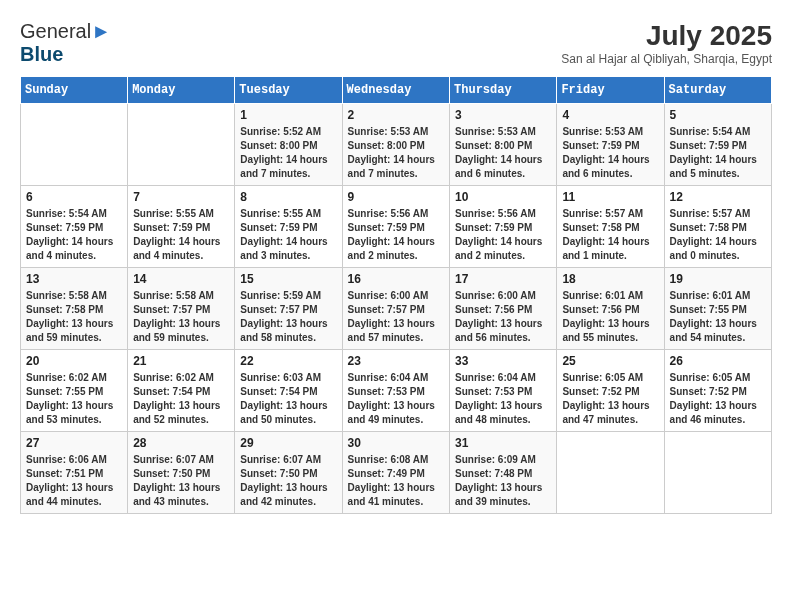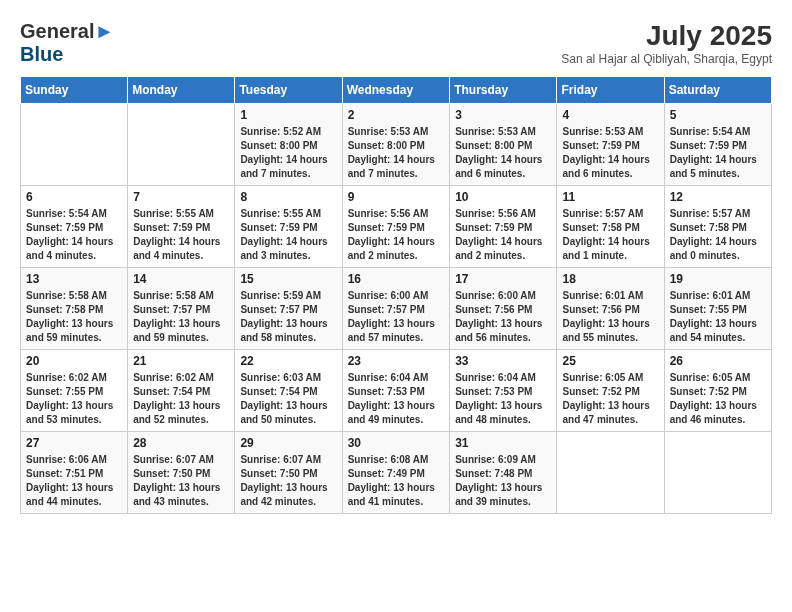--- a/index.html
+++ b/index.html
@@ -43,20 +43,21 @@
       font-size: 11px;
     }
     thead tr th {
       background-color: #2e75c4;
       color: #fff;
       padding: 6px 4px;
       text-align: left;
       font-size: 12px;
       font-weight: bold;
       border: 1px solid #fff;
+      font-family: Liberation Mono, monospace;
     }
     tbody tr td {
       border: 1px solid #ccc;
       padding: 4px 5px;
       vertical-align: top;
       height: 80px;
       width: 108px;
       background: #fff;
     }
     tbody tr:nth-child(odd) td {
@@ -77,21 +78,21 @@
     }
     .empty { background: #fff !important; }
   </style>
 </head>
 <body>
 
 <div class="header">
   <div class="logo">
     <div class="logo-wrapper">
       <div>
-        <div style="font-size:20px; font-weight:bold; color:#333; line-height:1.15;text-align:right;">
+        <div style="font-size:20px; font-weight:normal; color:#333; line-height:1.15;text-align:right;">
           <span>General</span><span style="color:#2e75c4;">►</span>
         </div>
         <div style="font-size:20px; font-weight:bold; color:#0c4a6e; line-height:1.15;">Blue</div>
       </div>
     </div>
   </div>
   <div class="title-section">
     <div class="month-year">July 2025</div>
     <div class="location">San al Hajar al Qibliyah, Sharqia, Egypt</div>
   </div>

